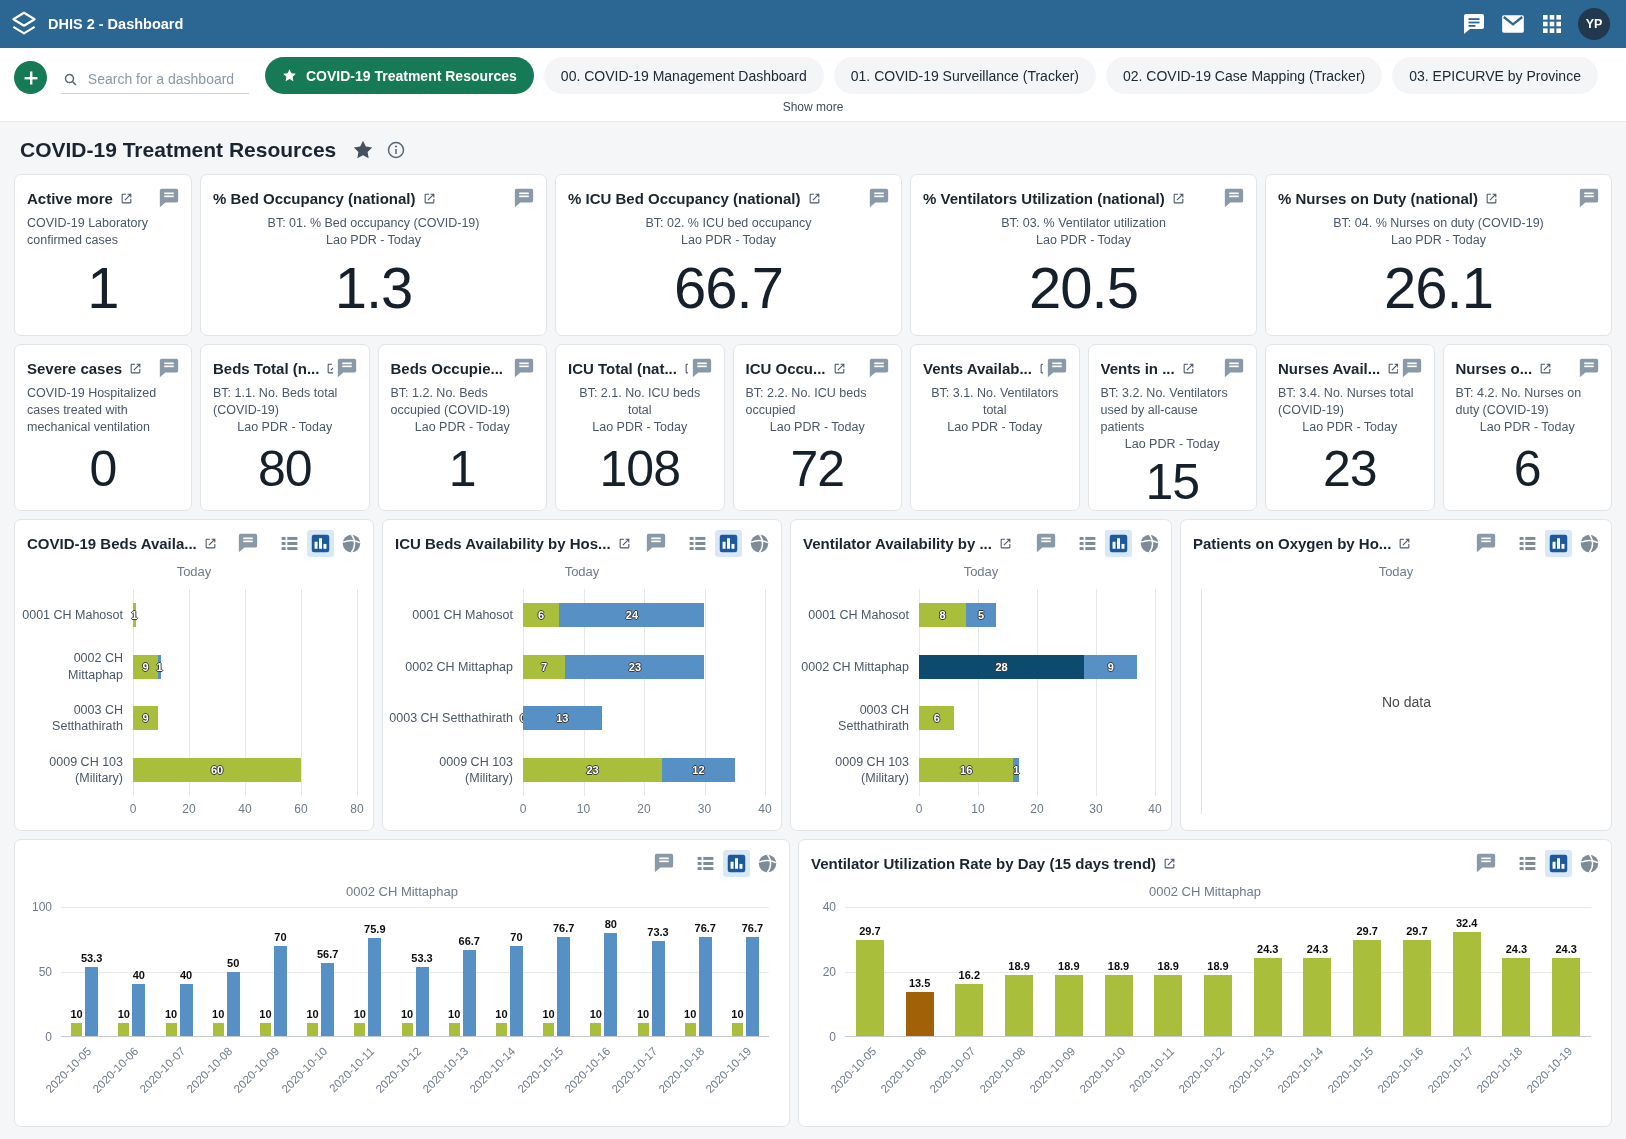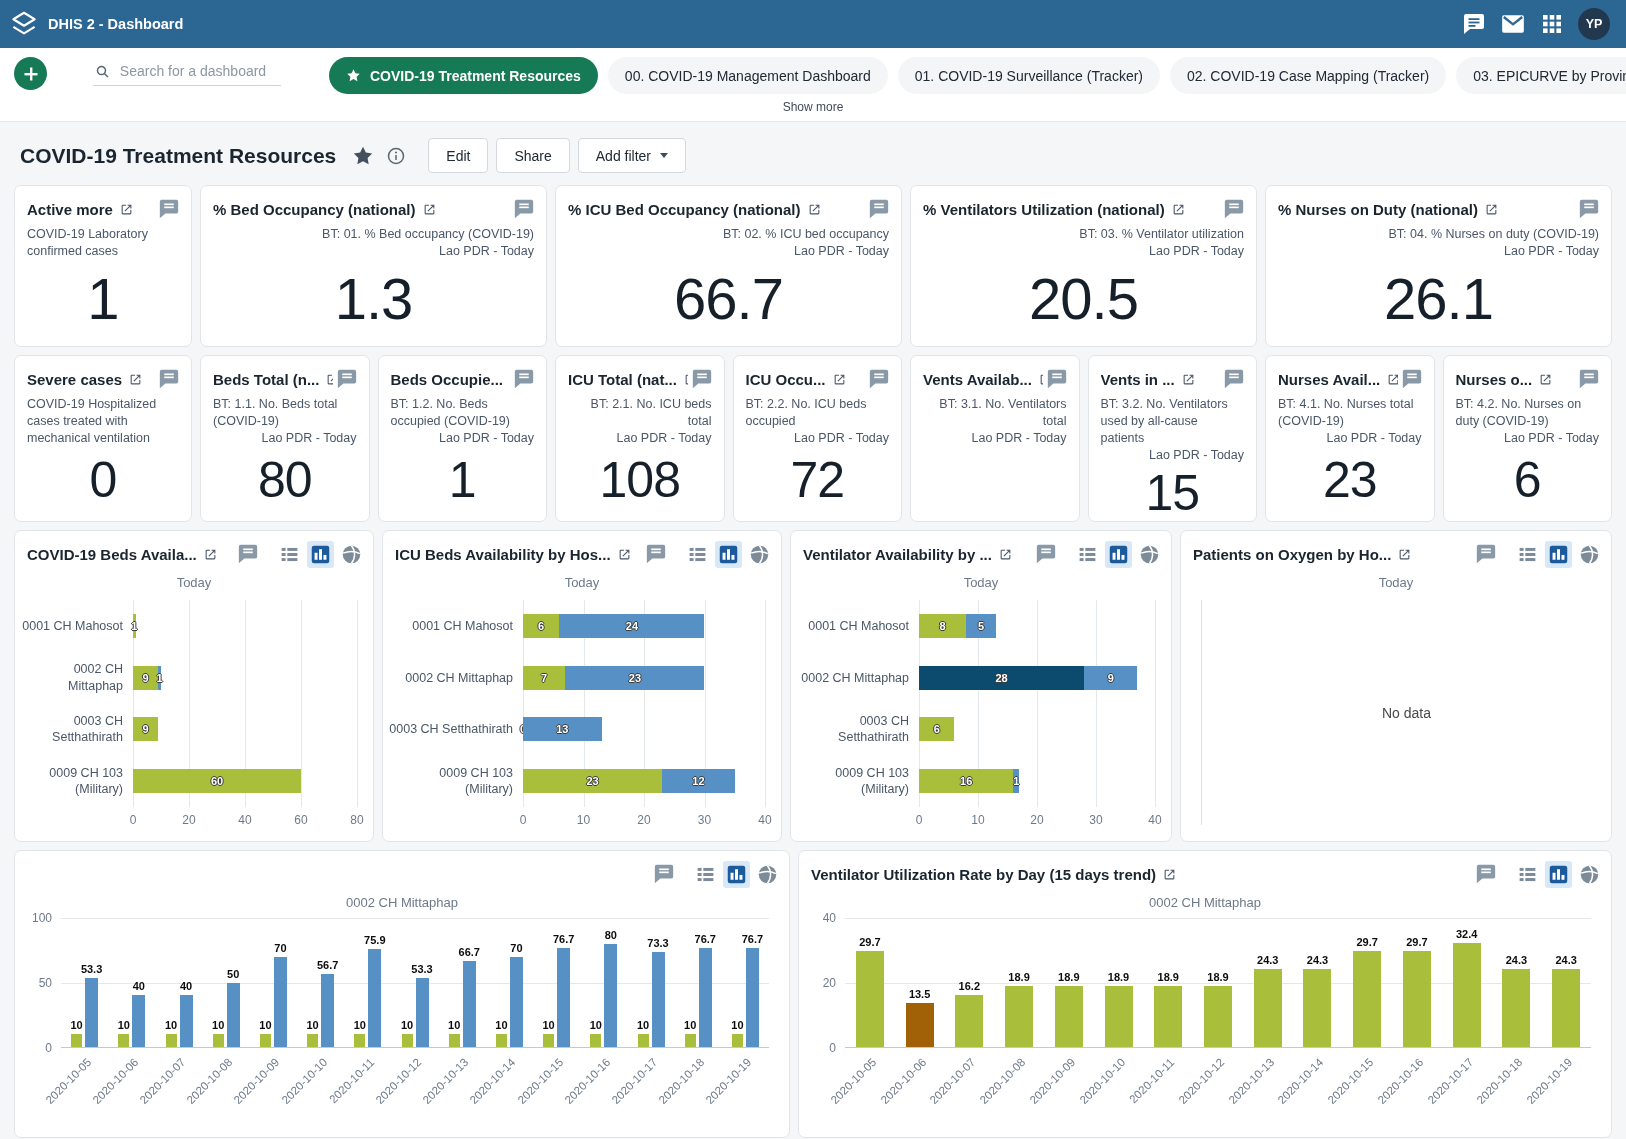--- a/index.html
+++ b/index.html
@@ -13,21 +13,21 @@
   
   .topbar { height:48px; background:#2c6693; display:flex; align-items:center; color:#fff; }
   .logo { width:48px; height:48px; display:flex; align-items:center; justify-content:center; cursor:pointer; }
   .app-title { font-size:14.5px; font-weight:700; margin-left:0; }
   .topbar-spacer { flex:1; }
   .topbar-icons { display:flex; align-items:center; gap:14px; margin-right:16px; }
   .tb-btn { background:none; border:none; padding:0; display:flex; cursor:pointer; }
   .avatar { width:32px; height:32px; border-radius:50%; background:#21384e; display:flex; align-items:center; justify-content:center; font-size:12.5px; font-weight:700; color:#fff; cursor:pointer; }
   
   .dash-area { background:#fff; padding:9px 14px 2px; border-bottom:1px solid #e7e9eb; }
-  .dash-row { display:flex; align-items:flex-start;gap:32px; }
+  .dash-row { display:flex; align-items:flex-end; }
   .add-btn { width:33px; height:33px; border-radius:50%; background:#177a57; border:none; display:flex; align-items:center; justify-content:center; cursor:pointer; flex:none; }
   .search { display:flex; align-items:center; gap:8px; border-bottom:1px solid #ccd4da; padding:5px 2px; width:188px; margin:0 16px 0 14px; flex:none; }
   .search input { border:none; outline:none; font-size:14px; color:#212934; width:100%; background:transparent; }
   .search input::placeholder { color:#8b97a2; }
   .chips { display:flex; gap:10px; align-items:center; }
   .chip { height:37px; border-radius:19px; padding:0 17px; display:flex; align-items:center; gap:9px; background:#f3f5f7; font-size:14px; color:#212934; border:none; cursor:pointer; white-space:nowrap; }
   .chip.selected { background:#177a57; color:#fff; font-weight:700; }
   .show-more { text-align:center; font-size:12px; color:#404b5a; padding:6px 0 5px; }
   .show-more span { cursor:pointer; }
   
@@ -45,21 +45,21 @@
   .row4 { grid-template-columns:776px 814px; height:288px; }
   .card { background:#fff; border:1px solid #e2e5e8; border-radius:7px; display:flex; flex-direction:column; overflow:hidden; position:relative; min-width:0; }
   .card-head { display:flex; align-items:center; padding:9px 8px 0 12px; min-width:0; }
   .card-title { font-size:15px; font-weight:700; color:#1a2530; white-space:nowrap; overflow:hidden; display:flex; align-items:center; gap:7px; min-width:0; }
   .head-spacer { flex:1; }
   .icon-btn { background:none; border:none; padding:3px; display:flex; cursor:pointer; flex:none; border-radius:3px; }
   .icon-btn.active { background:#d9e8f7; }
   .icon-group { display:flex; align-items:center; gap:4px; margin-left:14px; }
   
   .stat-sub { font-size:12.5px; color:#4a5768; line-height:1.35; padding:3px 12px 0; }
-  .stat-sub .line.center { text-align:right; }
+  .stat-sub .line.center { text-align:center; }
   .stat-sub .line.left { text-align:left; }
   .stat-value { flex:1; display:flex; align-items:center; justify-content:center; font-weight:300; color:#16202a; letter-spacing:-1px; padding-bottom:8px; }
   .row1 .stat-value { font-size:58px; }
   .row2 .stat-value { font-size:50px; }
   
   .chart-sub { text-align:center; font-size:13px; color:#6e7a8a; padding:7px 0 2px; flex:none; }
   .hchart { flex:1; display:flex; flex-direction:column; padding:8px 16px 10px 6px; min-height:0; }
   .hmain { flex:1; display:flex; min-height:0; }
   .hlabels { display:flex; flex-direction:column; flex:none; }
   .hlabel { flex:1; display:flex; align-items:center; justify-content:flex-end; text-align:right; font-size:12.5px; color:#4a5768; padding-right:10px; line-height:1.3; }
@@ -180,32 +180,20 @@
         <path d="M12 2l3.09 6.26L22 9.27l-5 4.87L18.18 21 12 17.77 5.82 21 7 14.14l-5-4.87 6.91-1.01z"></path>
       </svg>
   </button>
   <button class="trow-icon">
     <svg width="20" height="20" viewBox="0 0 24 24" fill="none" stroke="#5a6672" stroke-width="1.8">
         <circle cx="12" cy="12" r="9"></circle>
         <line x1="12" y1="10.8" x2="12" y2="16.8"></line>
         <line x1="12" y1="7" x2="12" y2="8.6" stroke-width="2.4"></line>
       </svg>
   </button>
-  <div class="actions">
-    <button class="btn">
-        <span>Edit</span>
-      </button>
-    <button class="btn">
-        <span>Share</span>
-      </button>
-    <button class="btn">
-        <span>Add filter</span>
-        <span class="caret"></span>
-      </button>
-  </div>
 </div>
 
 <div class="grid row1" id="row1">
     <div class="card">
       <div class="card-head">
         <div class="card-title">
           <span>Active more</span>
           <span style="display: flex;">
             <svg width="13" height="13" viewBox="0 0 24 24" fill="#4a5768">
               <path d="M19 19H5V5h6V3H5a2 2 0 0 0-2 2v14a2 2 0 0 0 2 2h14a2 2 0 0 0 2-2v-6h-2z"></path>
@@ -521,21 +509,21 @@
         <div class="head-spacer"></div>
         <button class="icon-btn">
           <svg width="22" height="22" viewBox="0 0 24 24">
             <path d="M2 4a2 2 0 0 1 2-2h16a2 2 0 0 1 2 2v11a2 2 0 0 1-2 2H8l-6 5z" fill="#8a99a8"></path>
             <rect x="6.8" y="6" width="10.4" height="1.8" fill="#fff"></rect>
             <rect x="6.8" y="9.3" width="10.4" height="1.8" fill="#fff"></rect>
           </svg>
         </button>
       </div>
       <div class="stat-sub">
-        <div class="line left">BT: 4.1. No. Nurses total (COVID-19)</div>
+        <div class="line left">BT: 3.4. No. Nurses total (COVID-19)</div>
         <div class="line center">Lao PDR - Today</div>
       </div>
       <div class="stat-value">23</div>
     </div>
     <div class="card">
       <div class="card-head">
         <div class="card-title">
           <span>Nurses o...</span>
           <span style="display: flex;">
             <svg width="13" height="13" viewBox="0 0 24 24" fill="#4a5768">

